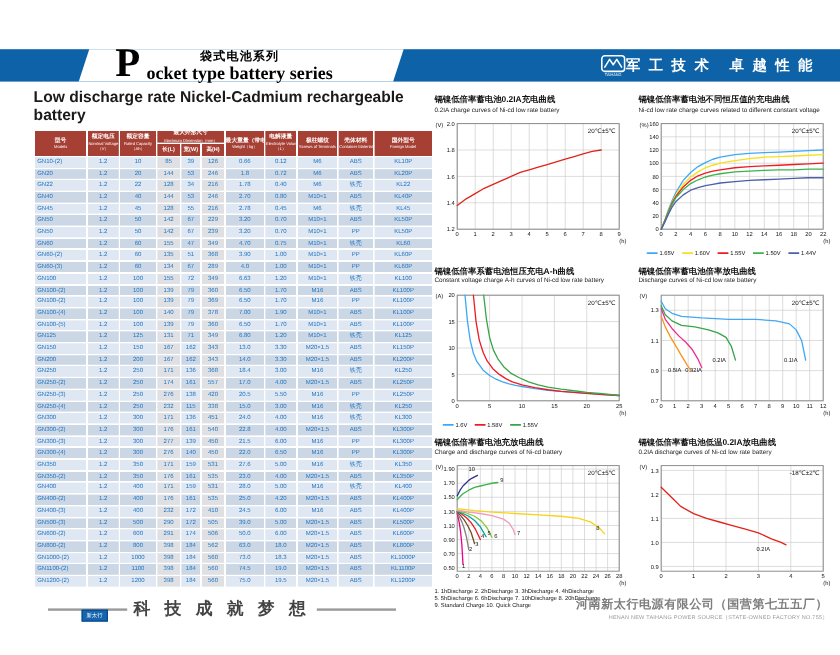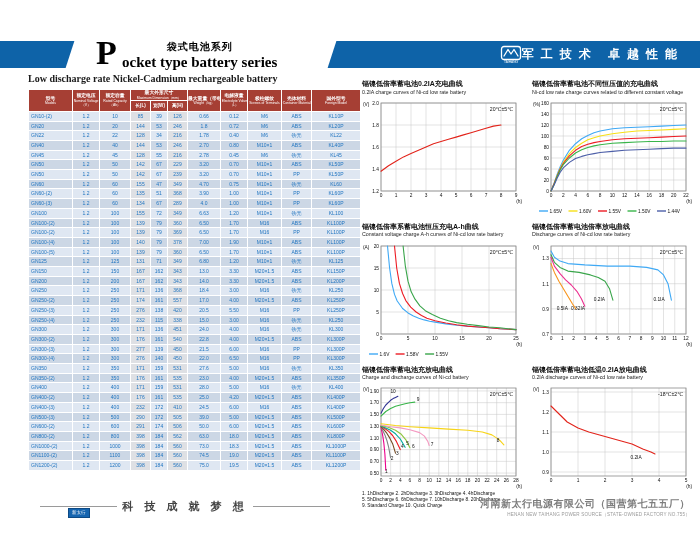--- a/index.html
+++ b/index.html
@@ -15,21 +15,21 @@
   .p-cn{font-size:10px;font-weight:bold;color:#000;letter-spacing:1px;}
   .p-en{font-family:"Liberation Serif",serif;font-size:15px;font-weight:bold;color:#000;}
   .slogan-wrap{position:absolute;right:16px;top:45px;display:flex;align-items:center;gap:0;}
   .slogan{color:#fff;font-weight:bold;font-size:12px;letter-spacing:7px;white-space:nowrap;}
 
   
   .left-col{position:absolute;left:28px;top:70px;width:332px;}
   .cn-title{color:#c9201d;font-weight:900;font-size:15px;letter-spacing:0.5px;line-height:16px;
             text-shadow:0.4px 0.4px 0 #8c1512;}
   .cn-title .small{font-size:9px;font-weight:bold;letter-spacing:0;}
-  .en-sub{font-family:Liberation Serif, serif;font-weight:bold;font-size:10px;color:#1a1a1a;margin:3px 0 5px 0;}
+  .en-sub{font-family:Liberation Sans, sans-serif;font-weight:bold;font-size:13px;color:#1a1a1a;margin:3px 0 5px 0;}
 
   table.spec{border-collapse:collapse;width:332px;table-layout:fixed;}
   table.spec th,table.spec td{border:1px solid #fff;padding:0;text-align:center;overflow:hidden;white-space:nowrap;}
   table.spec thead th{background:#a63f34;color:#fff;vertical-align:middle;}
   .hcn{font-size:4.8px;font-weight:bold;line-height:5.6px;}
   .hen{font-size:3.6px;font-weight:normal;line-height:4.2px;transform:scale(.95);}
   .hsub{font-size:4.6px;font-weight:bold;line-height:10px;}
   table.spec td{font-size:5px;height:8.7px;line-height:8.7px;color:#1f74c0;}
   table.spec tbody tr:nth-child(odd) td{background:#dfe7f2;}
   table.spec tbody tr:nth-child(even) td{background:#ccd7e5;}
@@ -42,21 +42,21 @@
              grid-template-columns:166px 166px;column-gap:4px;row-gap:7px;}
   .chart-block{width:166px;}
   .ct-cn{font-size:7px;font-weight:bold;color:#111;line-height:8.5px;}
   .ct-en{font-size:5.3px;color:#222;line-height:6.3px;margin-bottom:1px;}
   .legend-lines{font-size:4.8px;color:#111;line-height:6px;margin-top:1px;}
   svg.chart{display:block;}
 
   
   .footer-left{position:absolute;left:40px;top:499px;width:290px;display:flex;align-items:center;gap:5px;}
   .footer-left .line{flex:1;height:1.5px;background:#9a9a9a;}
-  .motto{font-size:11px;font-weight:bold;color:#444;letter-spacing:4px;white-space:nowrap;text-align:right;}
+  .motto{font-size:14px;font-weight:bold;color:#444;letter-spacing:4px;white-space:nowrap;text-align:right;}
   .brand-badge{position:absolute;left:68px;top:508px;background:#1565b0;color:#fff;font-size:4.5px;
                line-height:8px;padding:0 3px;border:0.5px solid #0d4a85;}
   .footer-right{position:absolute;right:10px;top:497px;text-align:right;}
   .co-cn{font-size:10px;font-weight:bold;color:#7d7d7d;letter-spacing:0.5px;}
   .co-en{font-size:4.6px;color:#9a9a9a;margin-top:1px;letter-spacing:0.2px;}
 </style>
 </head>
 <body>
 
 <div class="band">

